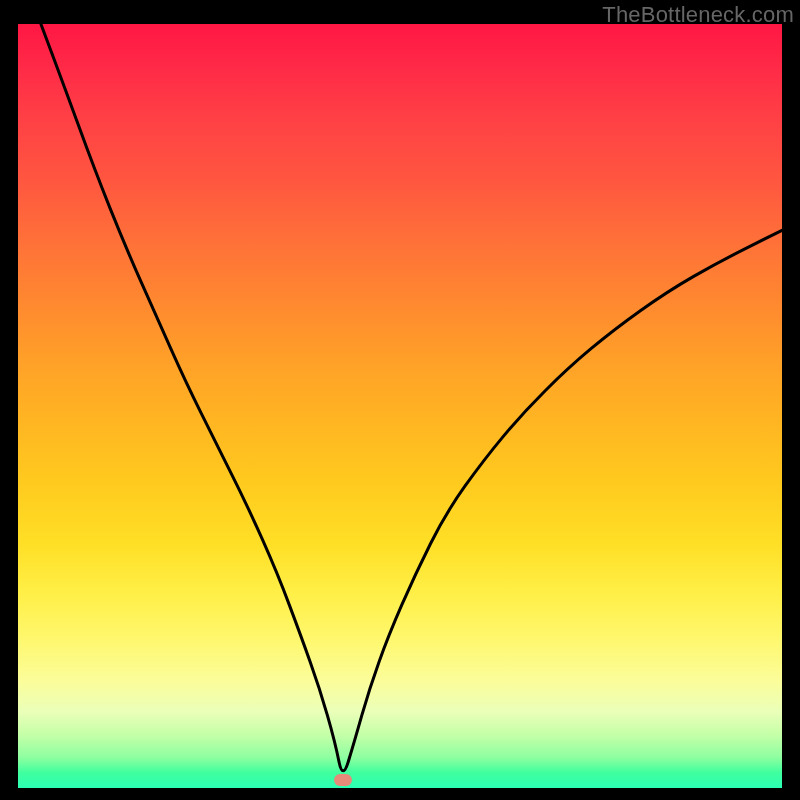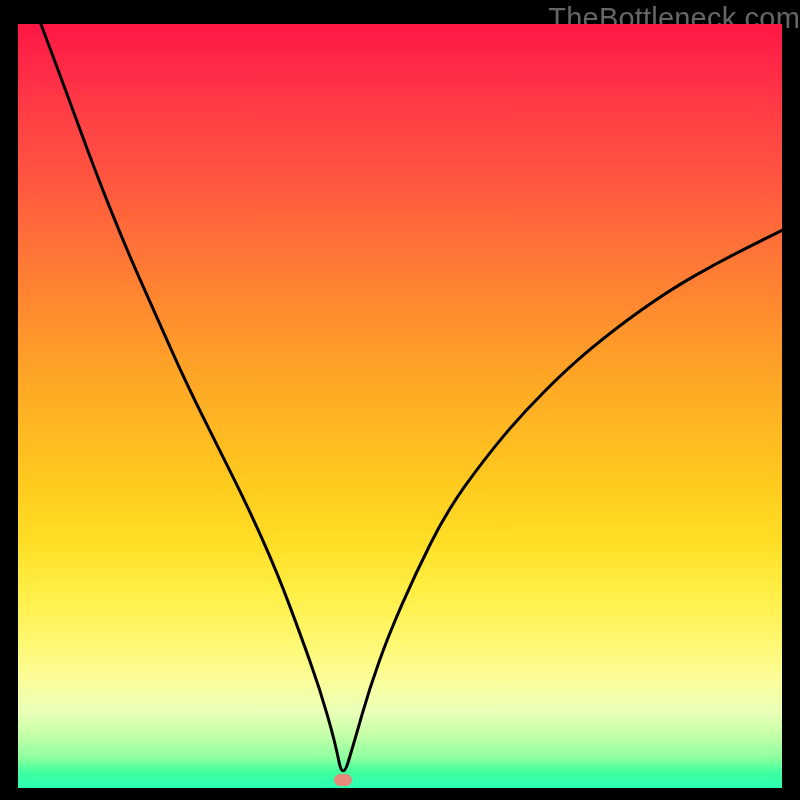--- a/index.html
+++ b/index.html
@@ -51,23 +51,23 @@
     position: absolute;
     left: 0;
     top: 0;
     width: 764px;
     height: 764px;
     overflow: visible;
   }
   .watermark {
     position: absolute;
     top: 2px;
-    right: 0;
+    right: 6px;
     color: #666;
-    font-size: 29px;
+    font-size: 22px;
     font-weight: 500;
     letter-spacing: 0.2px;
     user-select: none;
   }
   .min-dot {
     position: absolute;
     width: 18px;
     height: 12px;
     border-radius: 6px / 6px;
     background: #e68a7a;

